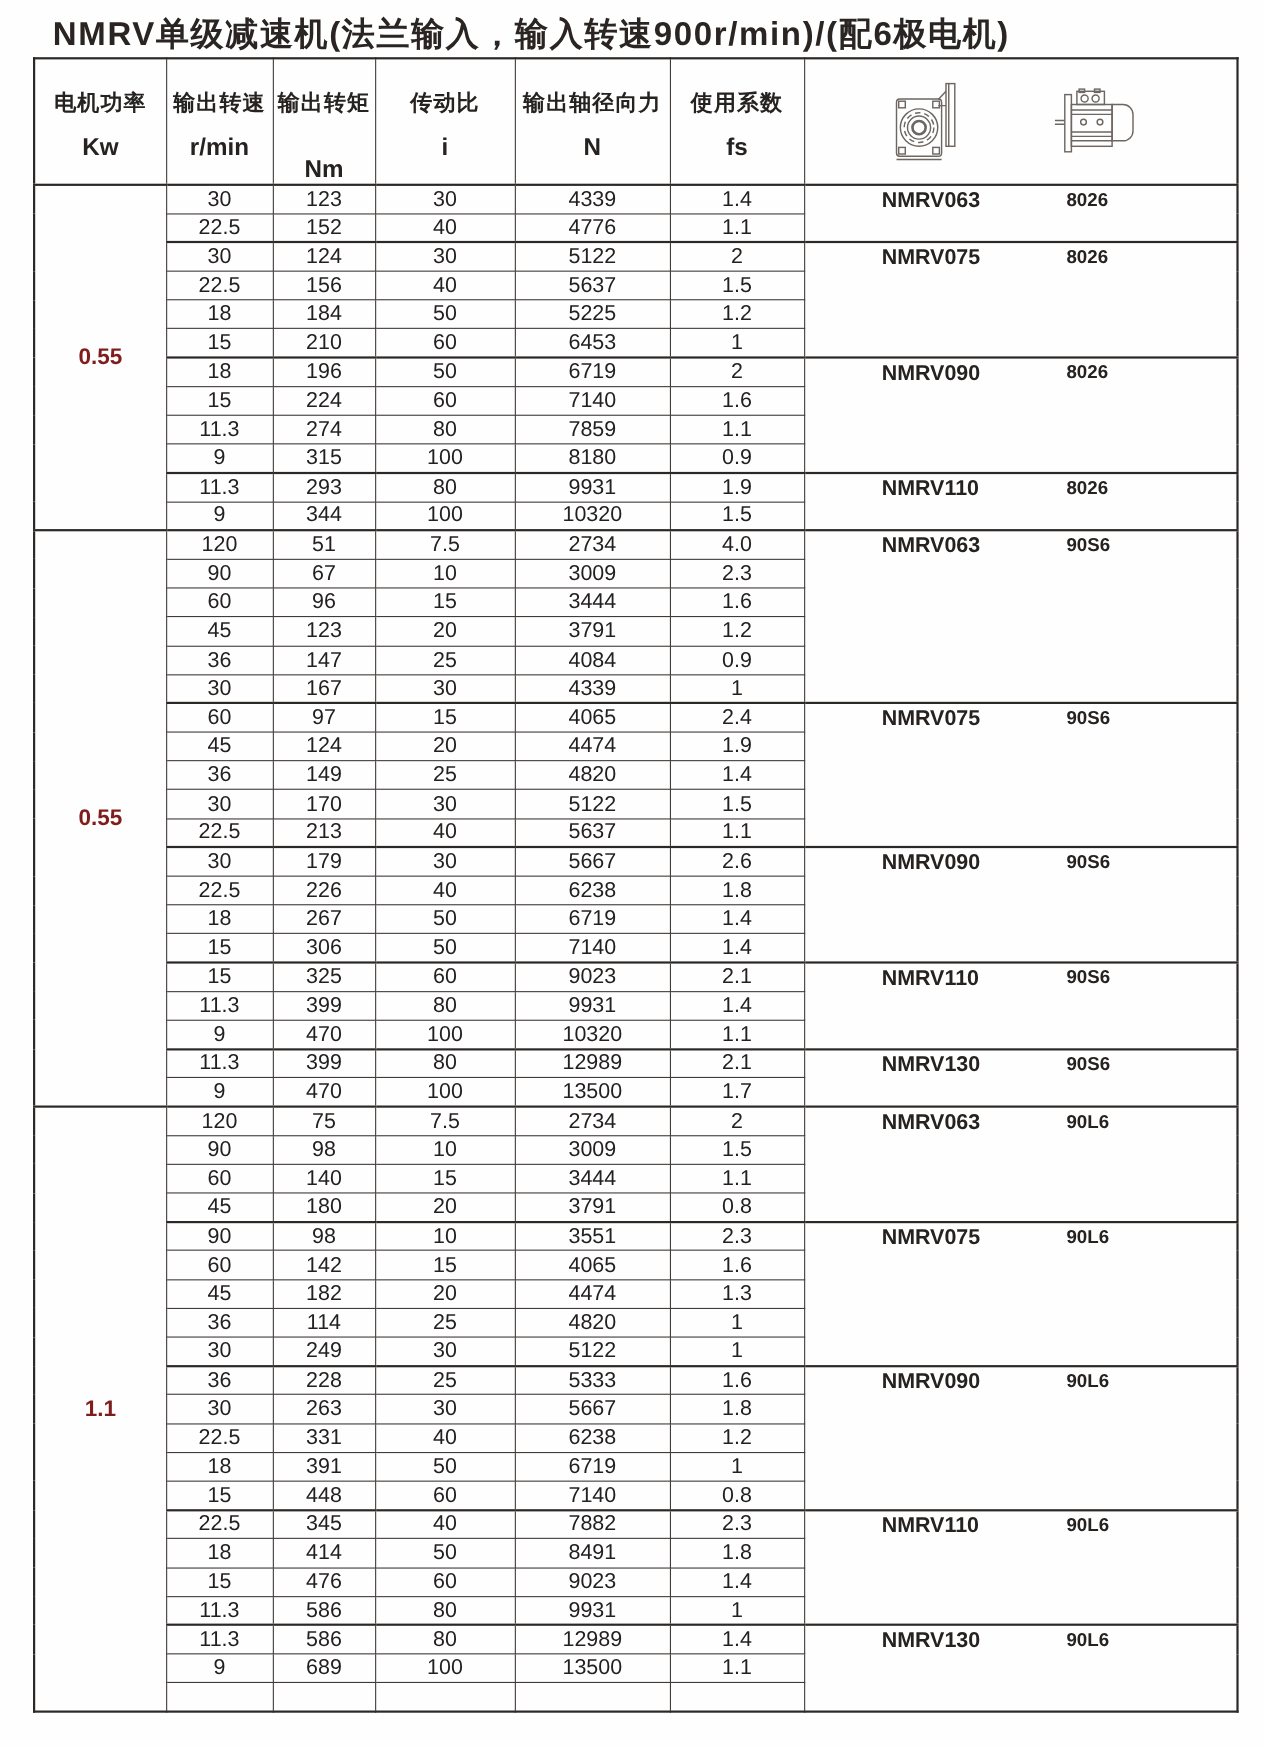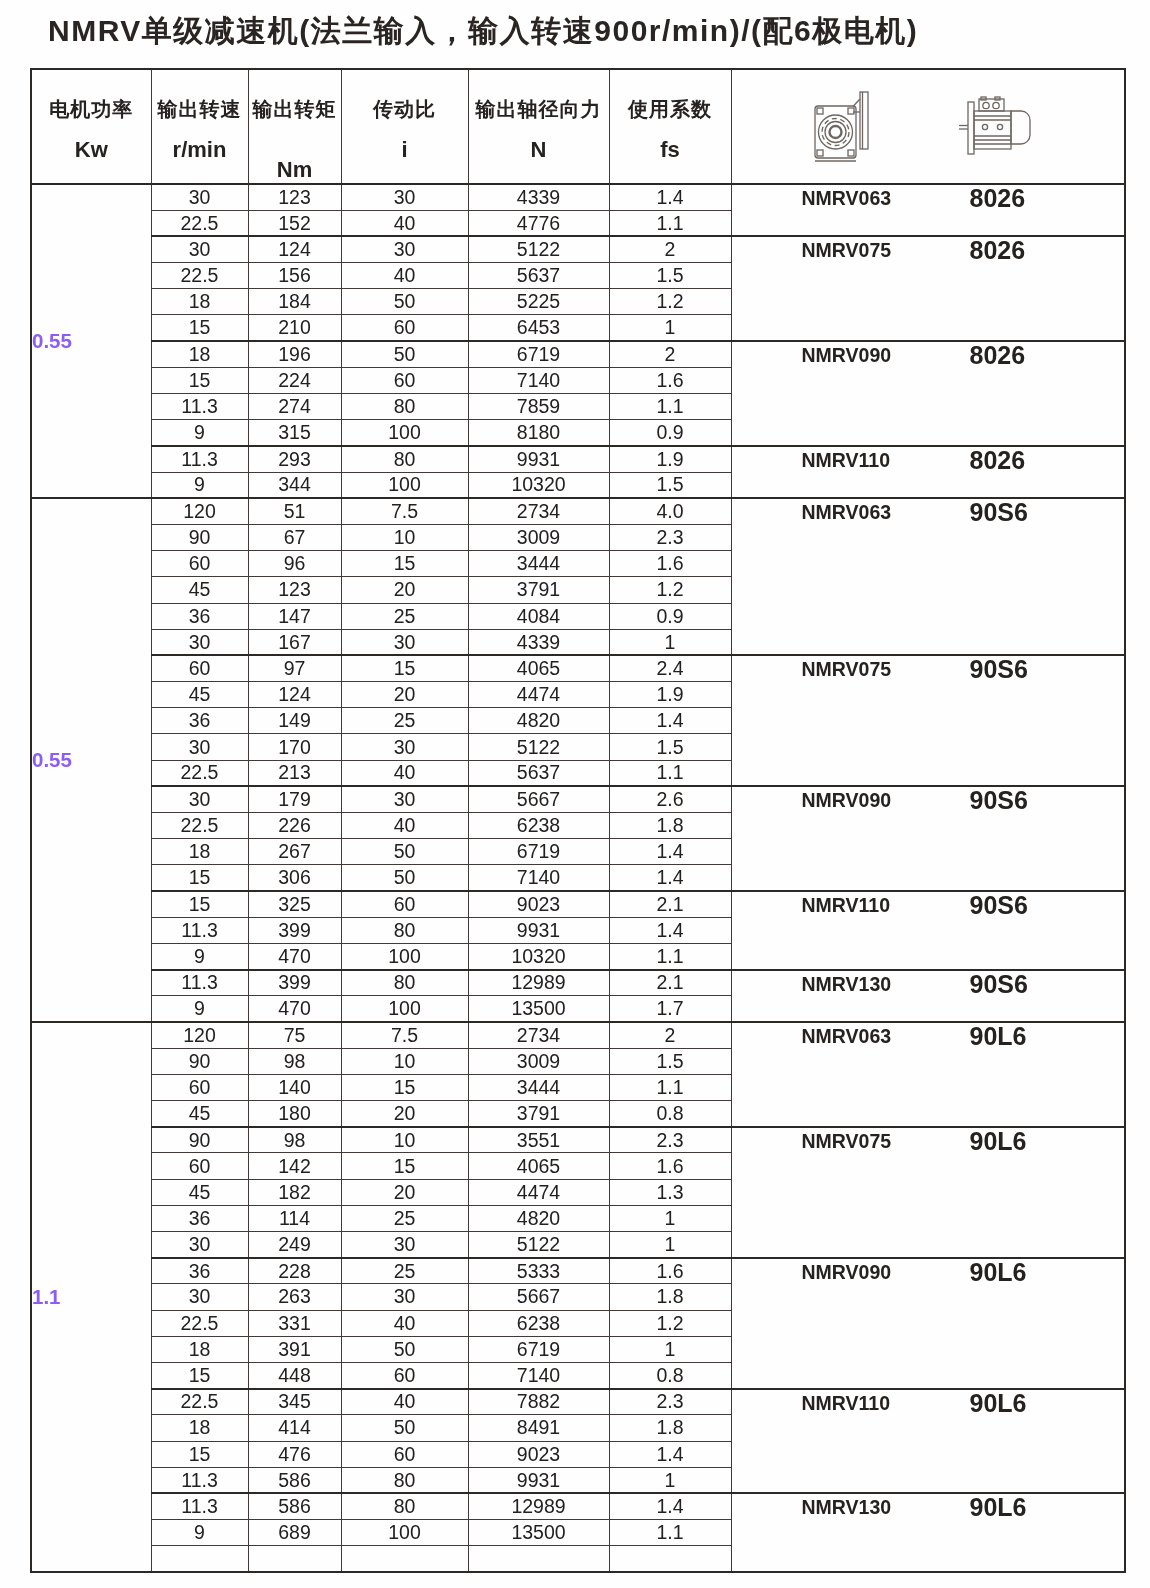--- a/index.html
+++ b/index.html
@@ -10,48 +10,48 @@
     font-family:"Liberation Sans","DejaVu Sans",sans-serif;
     color:#262220;
     overflow:hidden;
   }
   .title {
     position:absolute; left:47px; top:10px; margin:1px;
     font-size:30px; font-weight:700; letter-spacing:1.5px;
     color:#2a2522; white-space:nowrap;
   }
   table.spec {
-    position:absolute; left:30px; top:68px;
+    position:absolute; left:30px; top:52px;
     width:1096px;
     border-collapse:collapse; table-layout:fixed;
     border:2.5px solid #2b2826;
   }
   th, td { border:1.3px solid #403b38; padding:0; }
   thead tr { height:108px; }
   thead th { border-bottom:2.2px solid #2b2826; vertical-align:top; font-weight:400; }
   .hwrap { display:flex; flex-direction:column; align-items:center; padding-top:26px; }
   .hcn   { font-size:20px; font-weight:600; letter-spacing:1px; white-space:nowrap; }
   .hunit { font-size:22px; font-weight:700; margin-top:14px; }
   .hunit.low { margin-top:34px; }
   th.models-header { vertical-align:middle; }
   .icons { display:flex; align-items:center; justify-content:center; gap:88px; padding-right:10px; }
   tbody tr { height:26.19px; }
   td.num {
     text-align:center; vertical-align:middle;
     font-size:19.5px; font-weight:500; color:#232020;
     white-space:nowrap; overflow:hidden;
   }
   td.power {
-    text-align:left; vertical-align:middle;
-    font-size:20.5px; font-weight:700; color:#8b5cf6;
+    text-align:center; vertical-align:middle;
+    font-size:20.5px; font-weight:700; color:#7f1d1d;
   }
   td.models { vertical-align:top; }
   .mwrap { display:flex; align-items:flex-start; padding-left:70px; line-height:26.19px; }
   .gb-name { display:inline-block; width:168px; font-size:19.5px; font-weight:700; white-space:nowrap; }
-  .mt-name { display:inline-block; font-size:25px; font-weight:700; white-space:nowrap; }
+  .mt-name { display:inline-block; font-size:17px; font-weight:700; white-space:nowrap; }
   tr.gstart td { border-top:2.2px solid #2b2826; }
   svg { display:block; }
   .ic { stroke:#6e6661; fill:none; stroke-width:1.3; }
   .ic-thick { stroke:#6e6661; fill:none; stroke-width:2.4; }
 </style>
 </head>
 <body>
 
 <div class="page">
   <h1 class="title">NMRV单级减速机(法兰输入，输入转速900r/min)/(配6极电机)</h1>

